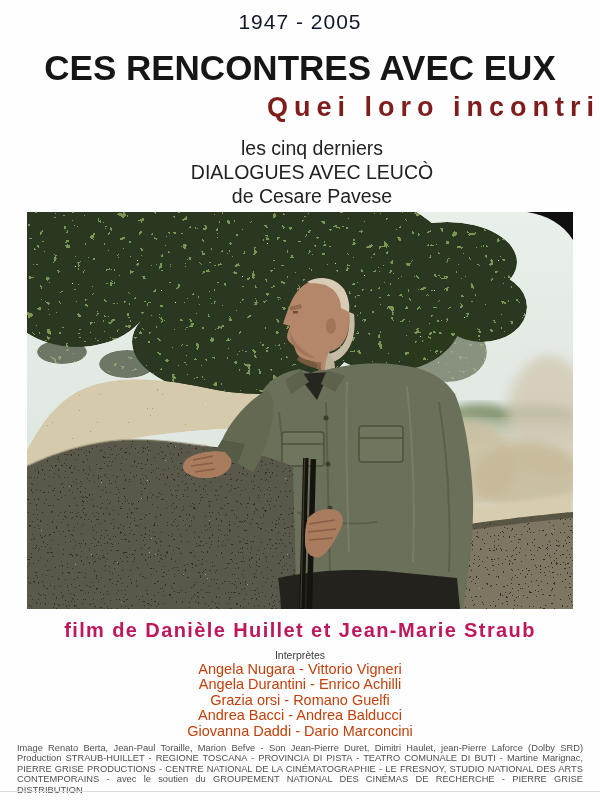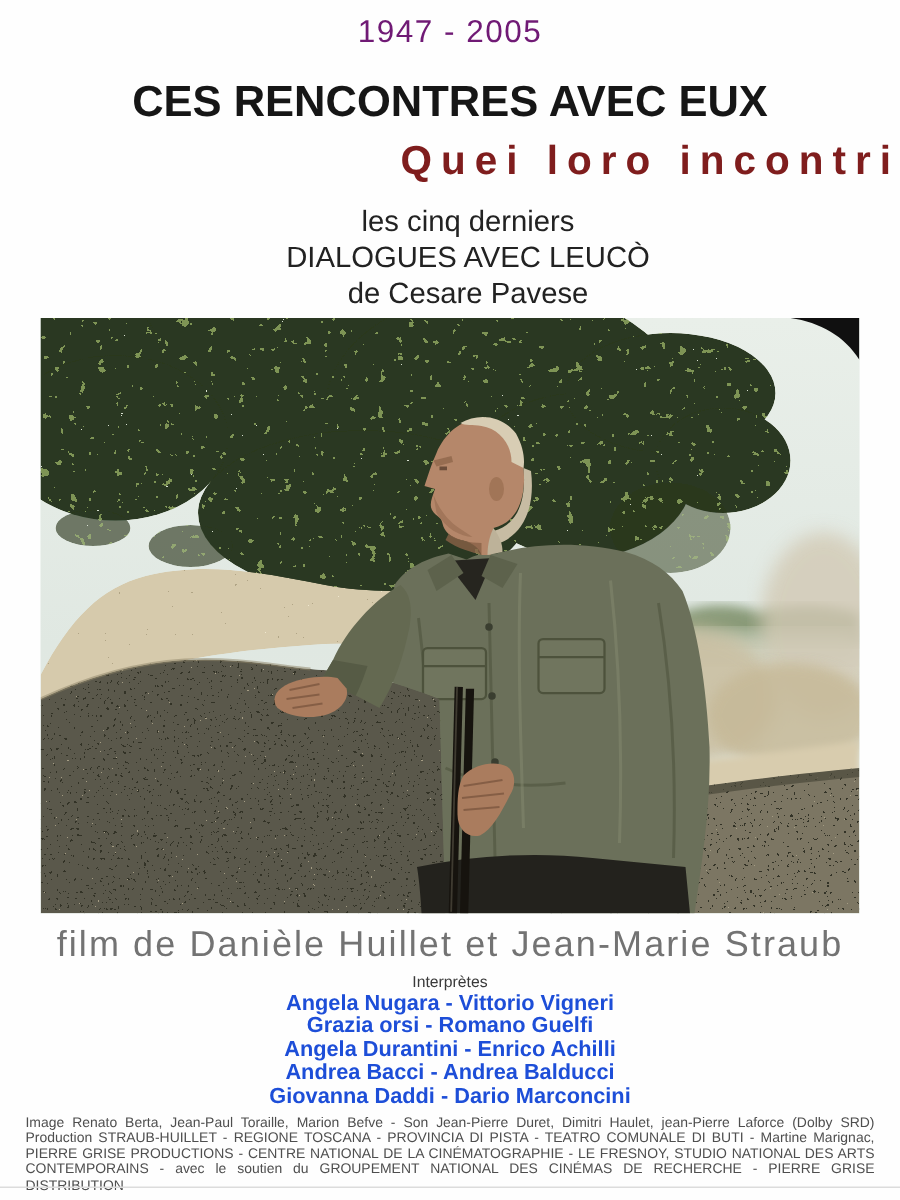--- a/index.html
+++ b/index.html
@@ -8,53 +8,53 @@
     background:#ffffff;
     font-family:"Liberation Sans","DejaVu Sans",sans-serif;
     color:#1c1c1c;
     position:relative;
     overflow:hidden;
   }
   .poster { position:absolute; inset:0; background:#fefefe; }
   .years {
     position:absolute; top:10px; left:0; right:0;
     text-align:center; font-size:21px; line-height:24px;
-    letter-spacing:1px; color:#701a75;
+    letter-spacing:1px; color:#0f172a;
   }
   .title-fr {
     position:absolute; top:50px; left:0; right:0;
-    text-align:center; font-size:29px; line-height:36px;
+    text-align:center; font-size:35px; line-height:36px;
     font-weight:bold; white-space:nowrap; color:#161616;
   }
   .title-it {
     position:absolute; top:92px; left:0; right:0;
     text-align:right; font-size:27px; line-height:30px;
     font-weight:bold; letter-spacing:6px; white-space:nowrap; color:#7f1d1d;
   }
   .tagline {
     position:absolute; top:136px; left:0; right:0;
     text-align:center; font-size:19.5px; line-height:24px; color:#222222;margin-left:24px;
   }
   .photo-frame {
     position:absolute; left:27px; top:212px; width:546px; height:397px;
     overflow:hidden; background:#e4ebe5;
   }
   .photo-frame svg { display:block; width:100%; height:100%; }
   .director {
     position:absolute; top:616px; left:0; right:0;
-    text-align:center; font-size:24px; line-height:28px;
-    letter-spacing:1.4px; white-space:nowrap; color:#737373;
+    text-align:center; font-size:20px; line-height:28px;
+    letter-spacing:1.4px; white-space:nowrap; color:#be185d;font-weight:bold;
   }
   .cast-heading {
     position:absolute; top:649px; left:0; right:0;
     text-align:center; font-size:10.5px; line-height:12px; color:#3a3a3a;
   }
   .cast {
     position:absolute; top:662px; left:0; right:0;
-    text-align:center; font-size:14.5px; line-height:15.4px; color:#1d4ed8;font-weight:bold;
+    text-align:center; font-size:14.5px; line-height:15.4px; color:#c2410c;
   }
   .credits {
     position:absolute; top:743px; left:17px; right:17px;
     font-size:9.3px; line-height:10.4px; color:#4e4e4e;
   }
   .credits .credit-line { text-align:justify; text-align-last:justify; }
   .scan-edge {
     position:absolute; left:0; right:0; top:791px; height:1px;
     background:#dcdcdc;
   }
@@ -277,22 +277,22 @@
       <path d="M500,0 L546,0 L546,28 C536,12 520,3 500,0 Z" fill="#101010"></path>
     </svg>
   </div>
 
   <div class="director">film de Danièle Huillet et Jean-Marie Straub</div>
 
   <div class="cast-heading">Interprètes</div>
 
   <div class="cast">
     <div>Angela Nugara - Vittorio Vigneri</div>
+    <div>Angela Durantini - Enrico Achilli</div>
     <div>Grazia orsi - Romano Guelfi</div>
-    <div>Angela Durantini - Enrico Achilli</div>
     <div>Andrea Bacci - Andrea Balducci</div>
     <div>Giovanna Daddi - Dario Marconcini</div>
   </div>
 
   <div class="credits">
     <div class="credit-line">Image Renato Berta, Jean-Paul Toraille, Marion Befve - Son Jean-Pierre Duret, Dimitri Haulet, jean-Pierre Laforce (Dolby SRD)</div>
     <div class="credit-line">Production STRAUB-HUILLET - REGIONE TOSCANA - PROVINCIA DI PISTA - TEATRO COMUNALE DI BUTI - Martine Marignac,</div>
     <div class="credit-line">PIERRE GRISE PRODUCTIONS - CENTRE NATIONAL DE LA CINÉMATOGRAPHIE - LE FRESNOY, STUDIO NATIONAL DES ARTS</div>
     <div class="credit-line">CONTEMPORAINS - avec le soutien du GROUPEMENT NATIONAL DES CINÉMAS DE RECHERCHE - PIERRE GRISE DISTRIBUTION</div>
   </div>

